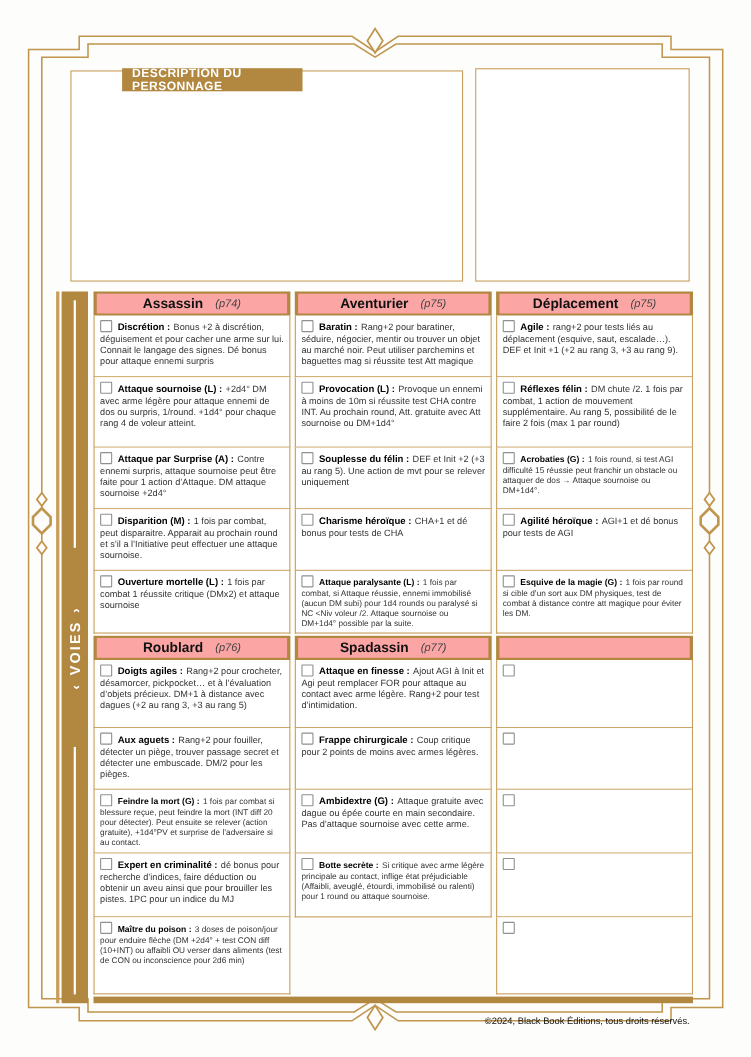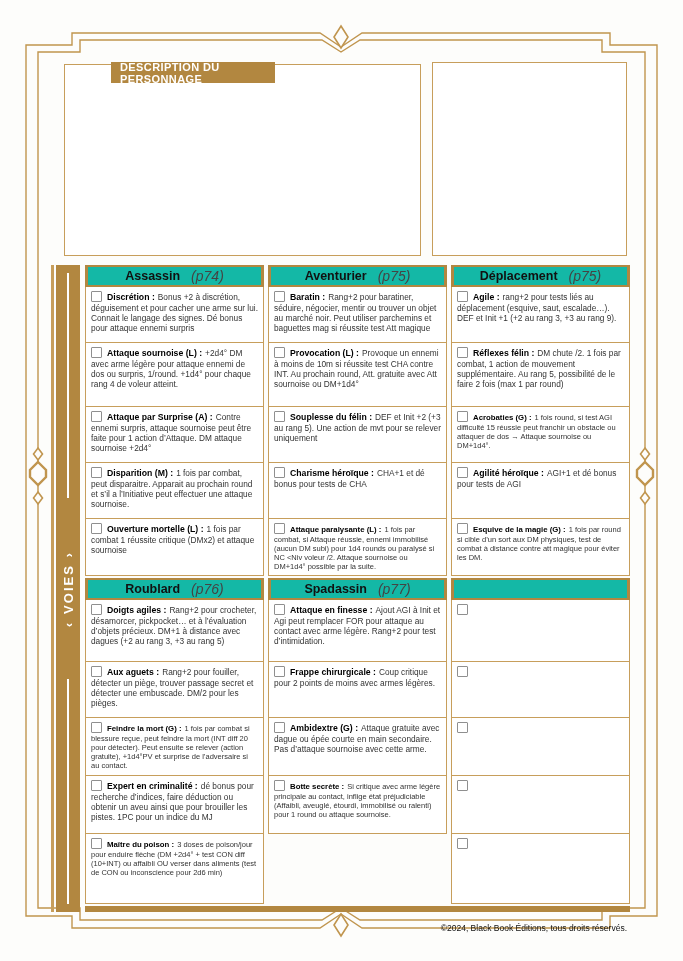--- a/index.html
+++ b/index.html
@@ -52,25 +52,25 @@
     display:flex; flex-direction:column; z-index:2;
   }
   .group { display:grid; grid-template-columns:1fr 1fr 1fr; column-gap:4px; }
   .g1 .col { display:grid; grid-template-rows:22px 56px 64px 56px 56px 57px; }
   .g2 { margin-top:2px; }
   .g2 .col { display:grid; grid-template-rows:22px 62px 56px 58px 58px 70px;border-radius:30px; }
   .bottombar { margin-top:2px; height:6px; background:#b28740; }
 
   .hdr { background:#b28740; padding:2px 3px; box-sizing:border-box; }
   .hdrbox {
-    background:#14b8a6; height:100%; box-sizing:border-box;
+    background:#fca5a5; height:100%; box-sizing:border-box;
     display:flex; align-items:center; justify-content:center; gap:11px;
   }
   .hname { font-weight:bold; font-size:12.5px; color:#111; }
-  .href  { font-style:italic; font-size:14px; color:#444; }
+  .href  { font-style:italic; font-size:10px; color:#444; }
 
   .cell {
     background:#fff; border:1px solid #c79e5b; border-top:0;
     padding:4px 5px 2px 5px; box-sizing:border-box; overflow:hidden;
   }
   .cell p { margin:0; font-size:8.3px; line-height:1.22; color:#333; }
   .cb {
     display:inline-block; width:9px; height:9px; border:1.5px solid #8f8f8f;
     border-radius:1px; margin-right:5px; vertical-align:-2px; background:#fff;
     cursor:pointer;

